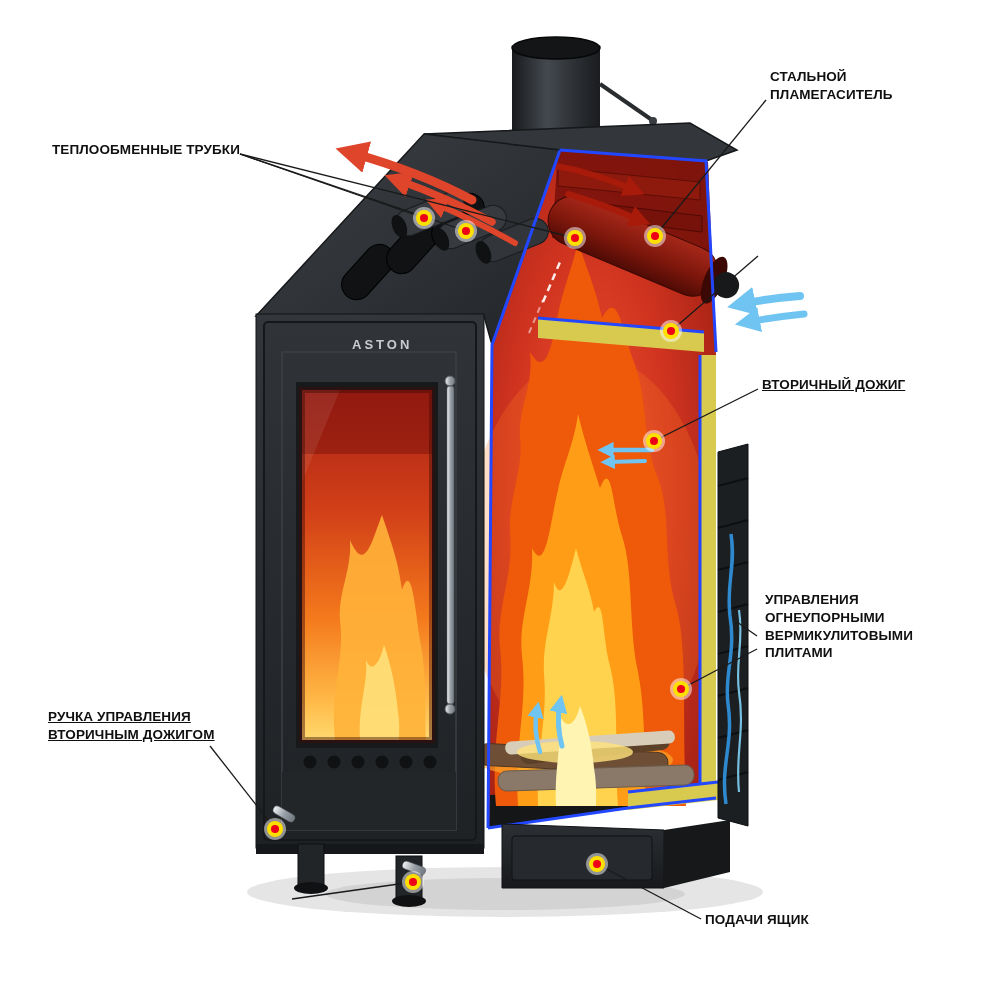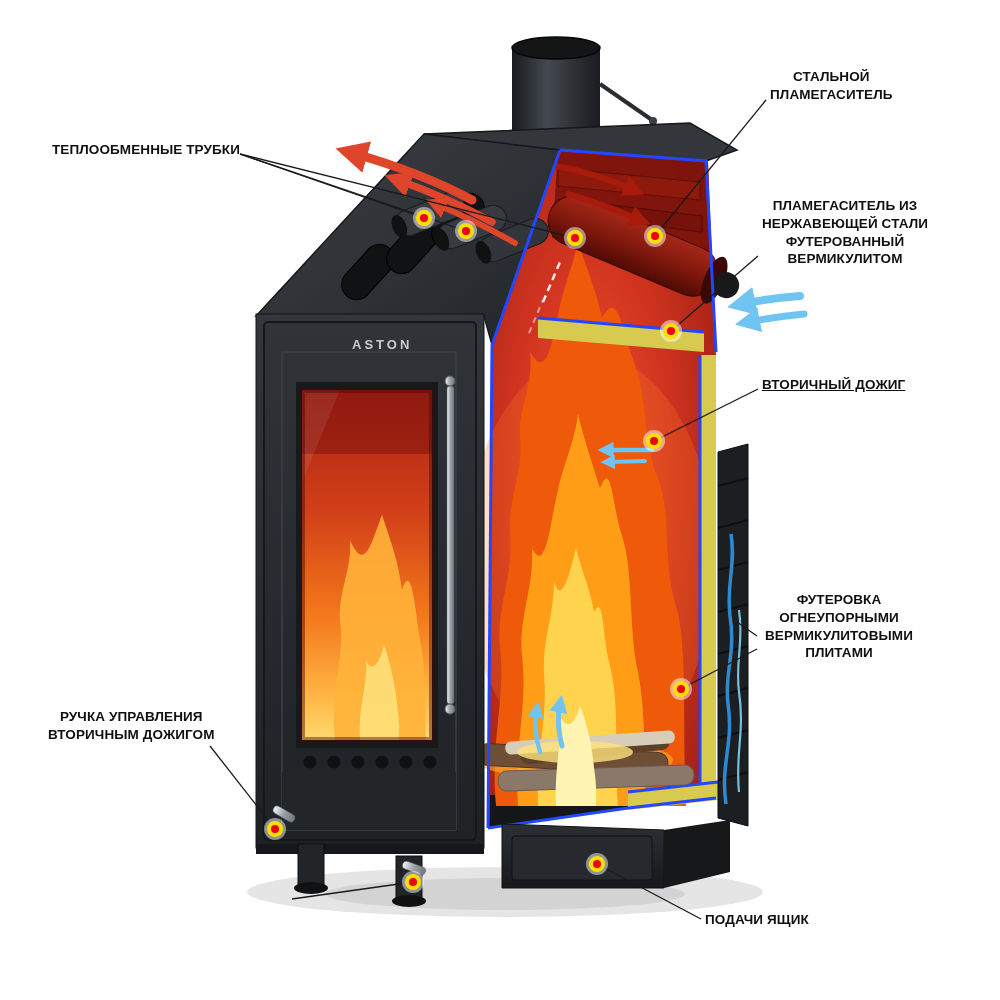--- a/index.html
+++ b/index.html
@@ -1,26 +1,26 @@
 <!DOCTYPE html>
 <html><head>
 <meta charset="utf-8">
 <style>
   html,body{margin:0;padding:0;background:#fff;}
   .canvas{position:relative;width:1000px;height:1000px;background:#ffffff;overflow:hidden;
           font-family:"Liberation Sans",sans-serif;}
   .canvas svg{position:absolute;left:0;top:0;}
   .label{position:absolute;font-weight:bold;font-size:13.5px;line-height:1.32;color:#101010;
-         white-space:pre-line;letter-spacing:.1px;text-align:center;}
+         white-space:pre-line;letter-spacing:.1px;}
   #lbl-tubes{left:52px;top:141px;}
   #lbl-steel{left:770px;top:68px;}
   #lbl-stainless{left:762px;top:197px;}
   #lbl-secondary{left:762px;top:376px;text-decoration:underline;}
   #lbl-lining{left:765px;top:591px;}
-  #lbl-handle1{left:48px;top:708px;}
+  #lbl-handle1{left:48px;top:708px;text-decoration:underline;}
   #lbl-handle2{left:28px;top:884px;}
   #lbl-ashbox{left:705px;top:911px;}
 </style>
 </head>
 <body>
 
 <div class="canvas">
 
 <svg width="1000" height="1000" viewBox="0 0 1000 1000">
   <defs>
@@ -328,26 +328,22 @@
           <circle cx="597" cy="864" r="11" fill="#fff" opacity="0.5"></circle>
           <circle cx="597" cy="864" r="8" fill="#ffdf00"></circle>
           <circle cx="597" cy="864" r="4" fill="#ee0016"></circle>
         </g>
   </g>
 </svg>
 
 <div class="label" id="lbl-tubes">ТЕПЛООБМЕННЫЕ ТРУБКИ</div>
 <div class="label" id="lbl-steel">СТАЛЬНОЙ
 ПЛАМЕГАСИТЕЛЬ</div>
-<div class="label" id="lbl-stainless">ПЛАМЕГАСИТЕЛЬ ИЗ
-НЕРЖАВЕЮЩЕЙ СТАЛИ
-ФУТЕРОВАННЫЙ
-ВЕРМИКУЛИТОМ</div>
 <div class="label" id="lbl-secondary">ВТОРИЧНЫЙ ДОЖИГ</div>
-<div class="label" id="lbl-lining">ФУТЕРОВКА
+<div class="label" id="lbl-lining">УПРАВЛЕНИЯ
 ОГНЕУПОРНЫМИ
 ВЕРМИКУЛИТОВЫМИ
 ПЛИТАМИ</div>
 <div class="label" id="lbl-handle1">РУЧКА УПРАВЛЕНИЯ
 ВТОРИЧНЫМ ДОЖИГОМ</div>
 <div class="label" id="lbl-ashbox">ПОДАЧИ ЯЩИК</div>
 
 </div>
 
 </body></html>

